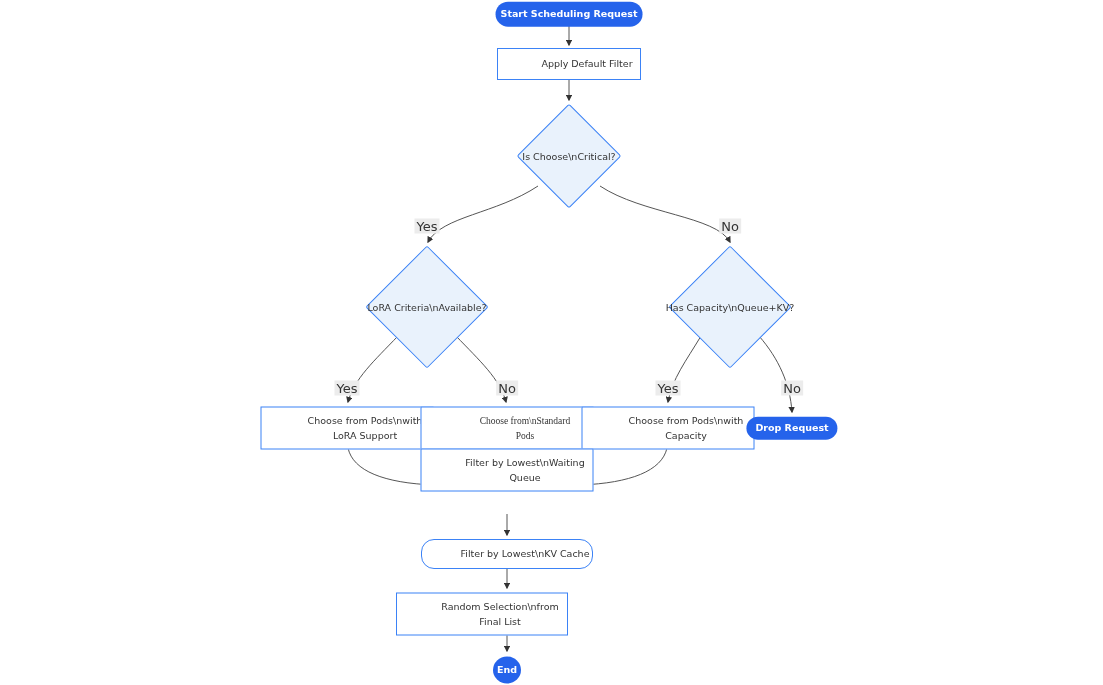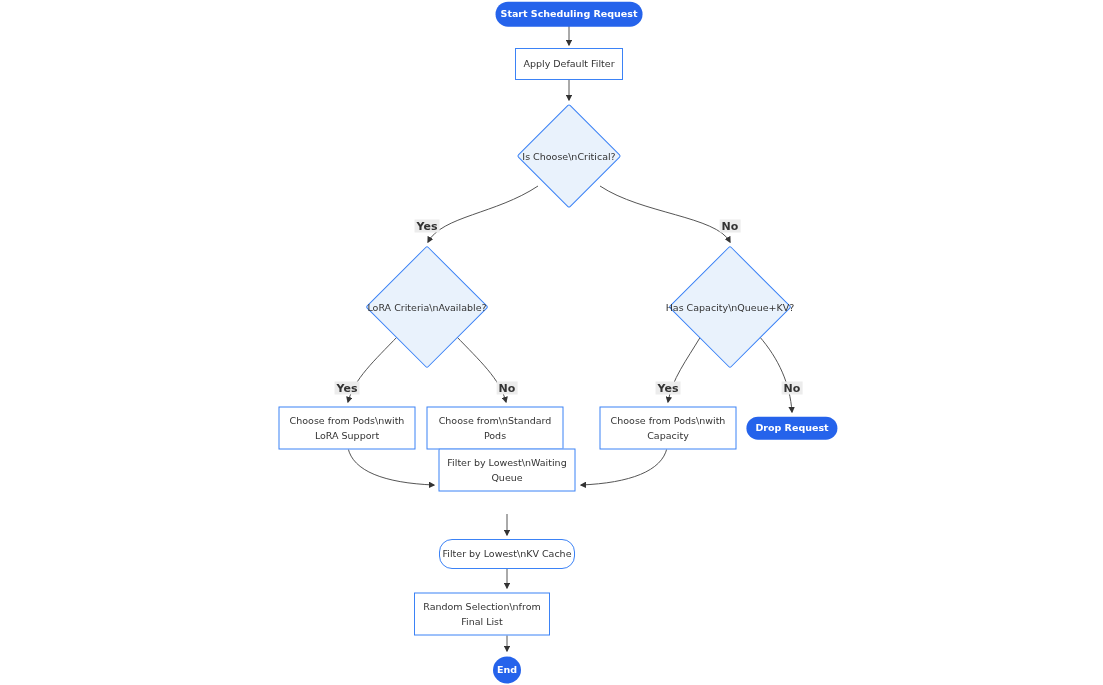--- a/index.html
+++ b/index.html
@@ -9,21 +9,21 @@
     font-family:"DejaVu Sans","Liberation Sans",sans-serif;
     color:var(--text-dark,#333);
   }
   svg.edges { position:absolute; left:0; top:0; }
   path.edge { fill:none; stroke:var(--edge-stroke,#555); stroke-width:1px; }
   .m-arrow { fill:var(--arrow-fill,#333); }
 
   .node {
     position:absolute; transform:translate(-50%,-50%);
     display:flex; align-items:center; justify-content:center;
-    text-align:center; font-size:9.5px; line-height:1.55;
+    text-align:center; font-size:9.5px; line-height:1.55;padding-left:36px;
   }
   .process { background:var(--process-fill,#fff); border:1.5px solid var(--accent-border,#3b82f6); }
   .terminator {
     background:var(--accent-fill,#2563eb); color:var(--text-light,#fff);
     font-weight:bold; border-radius:13px; padding:5px 5px; white-space:nowrap;
   }
   .end-circle {
     background:var(--accent-fill,#2563eb); color:var(--text-light,#fff);
     font-weight:bold; border-radius:50%; width:28px; height:27px; padding:0;
   }
@@ -36,21 +36,21 @@
     border-radius:2px;
   }
   .dlabel {
     position:absolute; left:0; top:0; transform:translate(-50%,-50%);
     white-space:nowrap; font-size:9.5px; text-align:center;
   }
   .lbl { white-space:pre-line; display:block; width:100%; }
   .elabel {
     position:absolute; transform:translate(-50%,-50%);
     background:var(--edge-label-bg,#ececec); padding:0 2px;
-    font-size:11px; color:var(--text-dark,#333); white-space:nowrap;font-weight:bold;
+    font-size:13px; color:var(--text-dark,#333); white-space:nowrap;
   }
 </style>
 </head>
 <body>
 
 <div class="canvas">
 
   <svg class="edges" width="1103" height="685">
     <defs>
       <marker id="arrow" viewBox="0 0 10 10" refX="8" refY="5" markerWidth="6.5" markerHeight="6.5" orient="auto">
@@ -94,21 +94,21 @@
   <div class="dwrap" style="left:730px;top:307px;">
     <div class="dshape" style="width:85px;height:85px;"></div>
     <span class="dlabel">Has Capacity\nQueue+KV?</span>
   </div>
 
   <div class="node process" style="left:347px;top:428px;width:135px;height:41px;">
     <span class="lbl">Choose from Pods\nwith
 LoRA Support</span>
   </div>
 
-  <div class="node process" style="left:495px;top:428px;width:135px;height:41px;">
+  <div class="node process" style="left:507px;top:428px;width:135px;height:41px;font-family:Liberation Serif, serif;">
     <span class="lbl">Choose from\nStandard
 Pods</span>
   </div>
 
   <div class="node process" style="left:668px;top:428px;width:135px;height:41px;">
     <span class="lbl">Choose from Pods\nwith
 Capacity</span>
   </div>
 
   <div class="node terminator" style="left:792px;top:428px;padding:4px 9px;">

